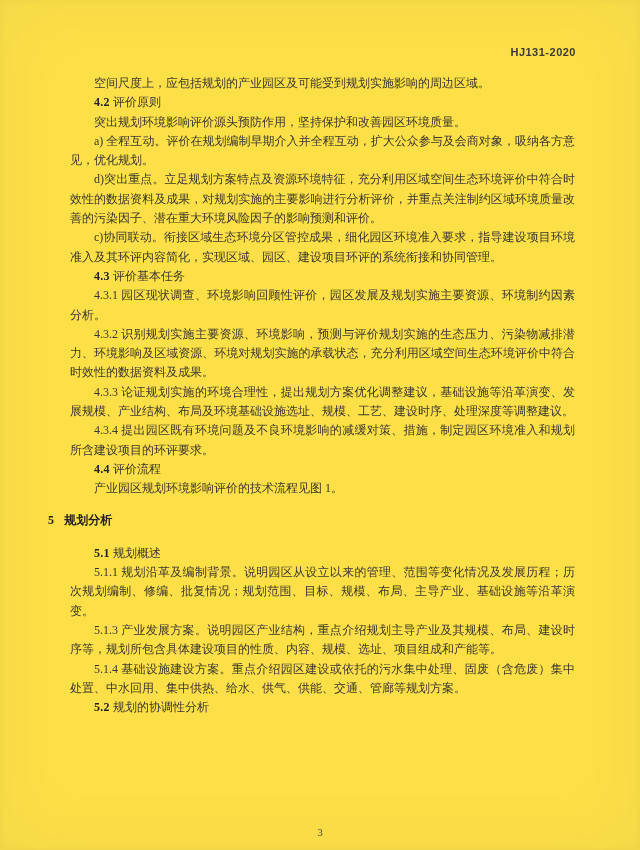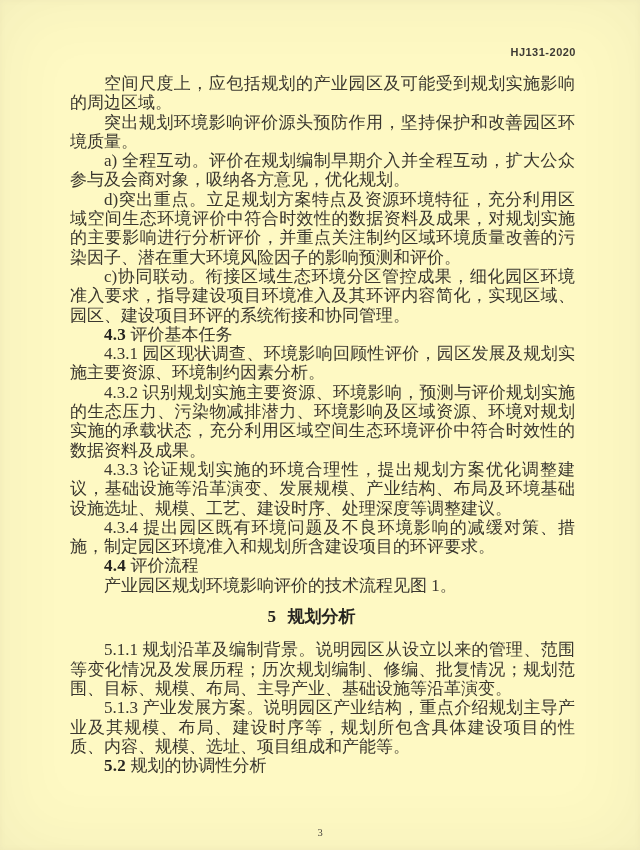--- a/index.html
+++ b/index.html
@@ -4,58 +4,58 @@
 <style>
   html, body {
     margin: 0;
     padding: 0;
     background: #e9e9e6;
   }
   .page {
     position: relative;
     width: 640px;
     height: 850px;
-    background: #fef9c3;
+    background: #fde047;
     box-shadow: inset 0 0 70px rgba(90,88,80,0.07), inset 0 0 6px rgba(90,88,80,0.05);
     font-family: "Liberation Serif", serif;
     color: #3a372f;
     overflow: hidden;
   }
   .header-code {
     position: absolute;
     top: 46px;
     right: 64px;
     font-family: "Liberation Sans", sans-serif;
     font-weight: 700;
     font-size: 11px;
     letter-spacing: 0.5px;
     color: #3d3a34;
   }
   .content {
     position: absolute;
     top: 74px;
     left: 70px;
     width: 505px;
-    font-size: 17px;
+    font-size: 12px;
     line-height: 19.3px;
     text-align: justify;
   }
   .content p {
     margin: 0;
     padding: 0;
     text-indent: 2em;
   }
   .content p.h1 {
     text-indent: 0;
     margin-left: -22px;
     margin-top: 12px;
     margin-bottom: 14px;
     font-weight: 700;
     color: #262420;
-    text-align: center;
+    text-align: left;
   }
   .content p.h1 .num {
     margin-right: 7px;
   }
   .content .num {
     font-weight: 700;
     color: #262420;
     letter-spacing: 0.3px;
   }
   .footer-page {
@@ -70,31 +70,34 @@
   }
 </style>
 </head>
 <body>
 
 <div class="page">
   <div class="header-code">HJ131-2020</div>
 
   <div class="content" id="content">
       <p class="p">空间尺度上，应包括规划的产业园区及可能受到规划实施影响的周边区域。</p>
+      <p class="h2"><span class="num">4.2</span> 评价原则</p>
       <p class="p">突出规划环境影响评价源头预防作用，坚持保护和改善园区环境质量。</p>
       <p class="p">a) 全程互动。评价在规划编制早期介入并全程互动，扩大公众参与及会商对象，吸纳各方意见，优化规划。</p>
       <p class="p">d)突出重点。立足规划方案特点及资源环境特征，充分利用区域空间生态环境评价中符合时效性的数据资料及成果，对规划实施的主要影响进行分析评价，并重点关注制约区域环境质量改善的污染因子、潜在重大环境风险因子的影响预测和评价。</p>
       <p class="p">c)协同联动。衔接区域生态环境分区管控成果，细化园区环境准入要求，指导建设项目环境准入及其环评内容简化，实现区域、园区、建设项目环评的系统衔接和协同管理。</p>
       <p class="h2"><span class="num">4.3</span> 评价基本任务</p>
       <p class="p">4.3.1 园区现状调查、环境影响回顾性评价，园区发展及规划实施主要资源、环境制约因素分析。</p>
       <p class="p">4.3.2 识别规划实施主要资源、环境影响，预测与评价规划实施的生态压力、污染物减排潜力、环境影响及区域资源、环境对规划实施的承载状态，充分利用区域空间生态环境评价中符合时效性的数据资料及成果。</p>
       <p class="p">4.3.3 论证规划实施的环境合理性，提出规划方案优化调整建议，基础设施等沿革演变、发展规模、产业结构、布局及环境基础设施选址、规模、工艺、建设时序、处理深度等调整建议。</p>
       <p class="p">4.3.4 提出园区既有环境问题及不良环境影响的减缓对策、措施，制定园区环境准入和规划所含建设项目的环评要求。</p>
       <p class="h2"><span class="num">4.4</span> 评价流程</p>
       <p class="p">产业园区规划环境影响评价的技术流程见图 1。</p>
       <p class="h1"><span class="num">5</span> 规划分析</p>
+      <p class="h2"><span class="num">5.1</span> 规划概述</p>
       <p class="p">5.1.1 规划沿革及编制背景。说明园区从设立以来的管理、范围等变化情况及发展历程；历次规划编制、修编、批复情况；规划范围、目标、规模、布局、主导产业、基础设施等沿革演变。</p>
       <p class="p">5.1.3 产业发展方案。说明园区产业结构，重点介绍规划主导产业及其规模、布局、建设时序等，规划所包含具体建设项目的性质、内容、规模、选址、项目组成和产能等。</p>
+      <p class="p">5.1.4 基础设施建设方案。重点介绍园区建设或依托的污水集中处理、固废（含危废）集中处置、中水回用、集中供热、给水、供气、供能、交通、管廊等规划方案。</p>
       <p class="h2"><span class="num">5.2</span> 规划的协调性分析</p>
     </div>
 
   <div class="footer-page">3</div>
 </div>
 
 </body></html>

